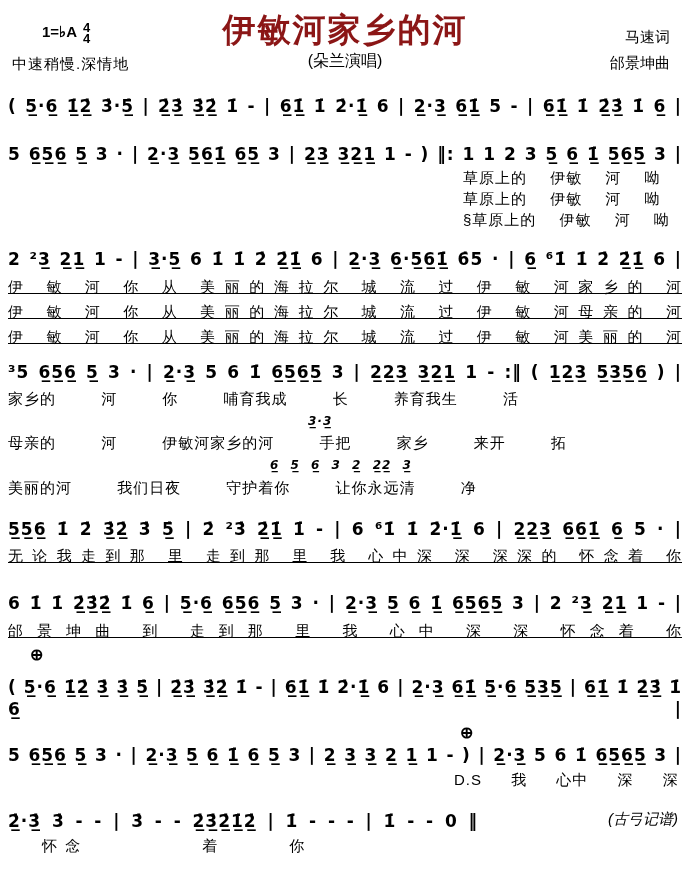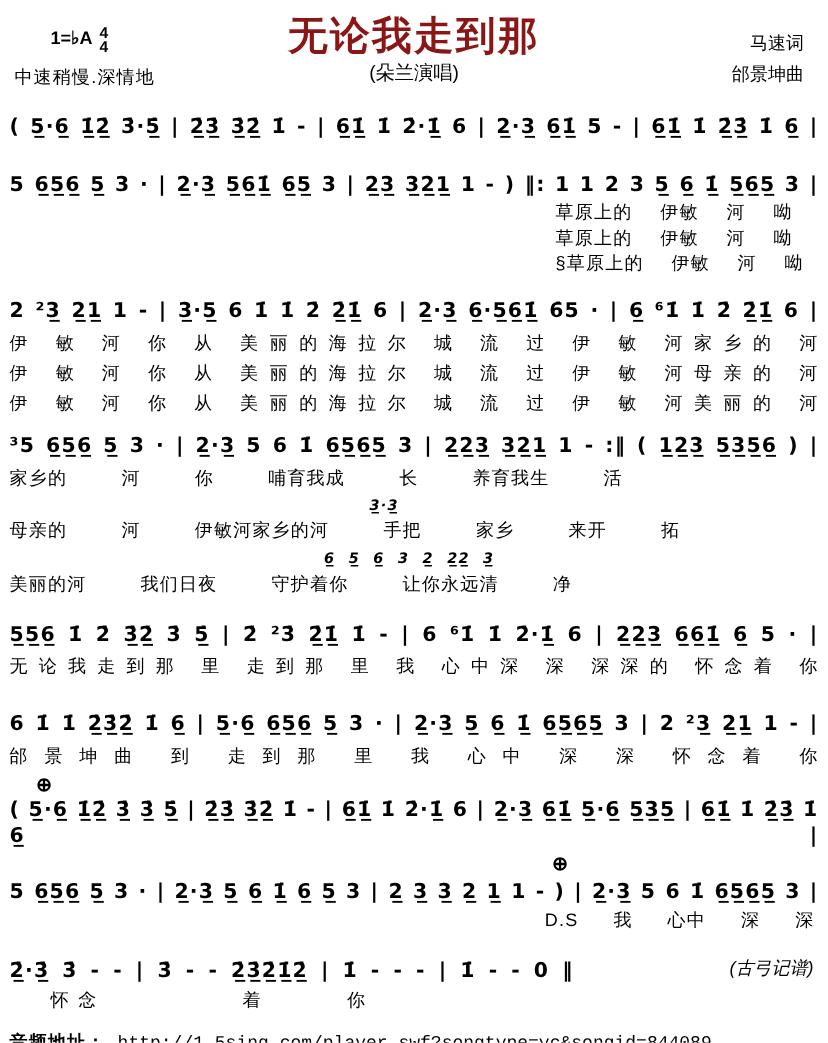--- a/index.html
+++ b/index.html
@@ -14,21 +14,21 @@
   .tempo{position:absolute;left:4px;top:55px;font-size:15px;letter-spacing:1px;}
   .titleblock{position:absolute;left:0;right:0;top:12px;text-align:center;}
   .title{margin:0;font-size:33px;font-weight:bold;color:#8b1616;letter-spacing:2px;line-height:36px;}
   .subtitle{font-size:16px;margin-top:3px;}
   .credits{position:absolute;right:12px;top:24px;text-align:right;font-size:15px;line-height:26px;}
   
   .m{font-family:"DejaVu Sans",sans-serif;font-size:17px;font-weight:bold;line-height:22px;
      letter-spacing:1px;text-align:justify;text-align-last:justify;white-space:normal;}
   
   .ly{font-size:15px;line-height:21px;letter-spacing:1px;}
-  .jfull{text-align:justify;text-align-last:justify;line-height:25px;}
+  .jfull{text-align:justify;text-align-last:justify;line-height:25px;text-decoration:underline;}
   .right3{padding-left:455px;word-spacing:18px;line-height:21px;}
   .g4{word-spacing:40px;}
   .alt{font-family:"DejaVu Sans",sans-serif;font-size:12px;font-weight:bold;font-style:italic;
        line-height:20px;letter-spacing:1px;}
   .alt1{padding-left:300px;}
   .alt2{padding-left:262px;word-spacing:6px;}
   .coda{font-size:16px;font-weight:bold;line-height:18px;}
   .c1{margin-left:22px;}
   .c2{padding-left:452px;}
   .ds{padding-left:446px;word-spacing:24px;}
@@ -37,37 +37,37 @@
   .gnote{margin-left:auto;font-size:15px;padding-right:4px;font-style:italic;}
   .ly9{display:flex;font-size:15px;line-height:21px;letter-spacing:2px;margin-left:34px;}
   .ly9 .w2{margin-left:120px;}
   .ly9 .w3{margin-left:70px;}
   footer{font-size:15px;line-height:21px;display:flex;align-items:baseline;}
   .flabel{font-weight:bold;letter-spacing:1px;}
   .furl{font-family:"Liberation Mono",monospace;font-size:15px;margin-left:10px;}
   
   .mt2{margin-top:2px}.mt3{margin-top:3px}.mt4{margin-top:4px}.mt5{margin-top:5px}
   .mt12{margin-top:12px}.mt14{margin-top:14px}.mt18{margin-top:18px}.mt20{margin-top:20px}
-  .mt24{margin-top:24px}.mt26{margin-top:26px}.mt1{margin-top:1px}.mt0{margin-top:0}
+  .mt24{margin-top:24px}.mt26{margin-top:26px}.mt1{margin-top:1px}.mt0{margin-top:12px}
 </style>
 </head>
 <body>
 
 <div class="sheet">
 
   <header>
     <div class="keyblock">
       <span>1=♭A</span><span class="meter">
           <span>4</span>
           <span>4</span>
         </span>
     </div>
     <div class="tempo">中速稍慢.深情地</div>
     <div class="titleblock">
-      <h1 class="title">无论我走到那</h1>
+      <h1 class="title">伊敏河家乡的河</h1>
       <div class="subtitle">(朵兰演唱)</div>
     </div>
     <div class="credits">
       <div>马速词</div>
       <div>邰景坤曲</div>
     </div>
   </header>
 
   <div class="m mt3">( 5̲·6̲ 1̲̇2̲̇ 3̇·5̲̇ | 2̲̇3̲̇ 3̲̇2̲̇ 1̇ - | 6̲1̲̇ 1̇ 2̇·1̲̇ 6 | 2̲·3̲ 6̲1̲̇ 5 - | 6̲1̲̇ 1̇ 2̲̇3̲̇ 1̇ 6̲ |</div>
   <div class="m mt26">5 6̲5̲6̲ 5̲ 3 · | 2̲·3̲ 5̲6̲1̲̇ 6̲5̲ 3 | 2̲3̲ 3̲2̲1̲ 1 - ) ‖: 1 1 2 3 5̲ 6̲ 1̲̇ 5̲6̲5̲ 3 |</div>

